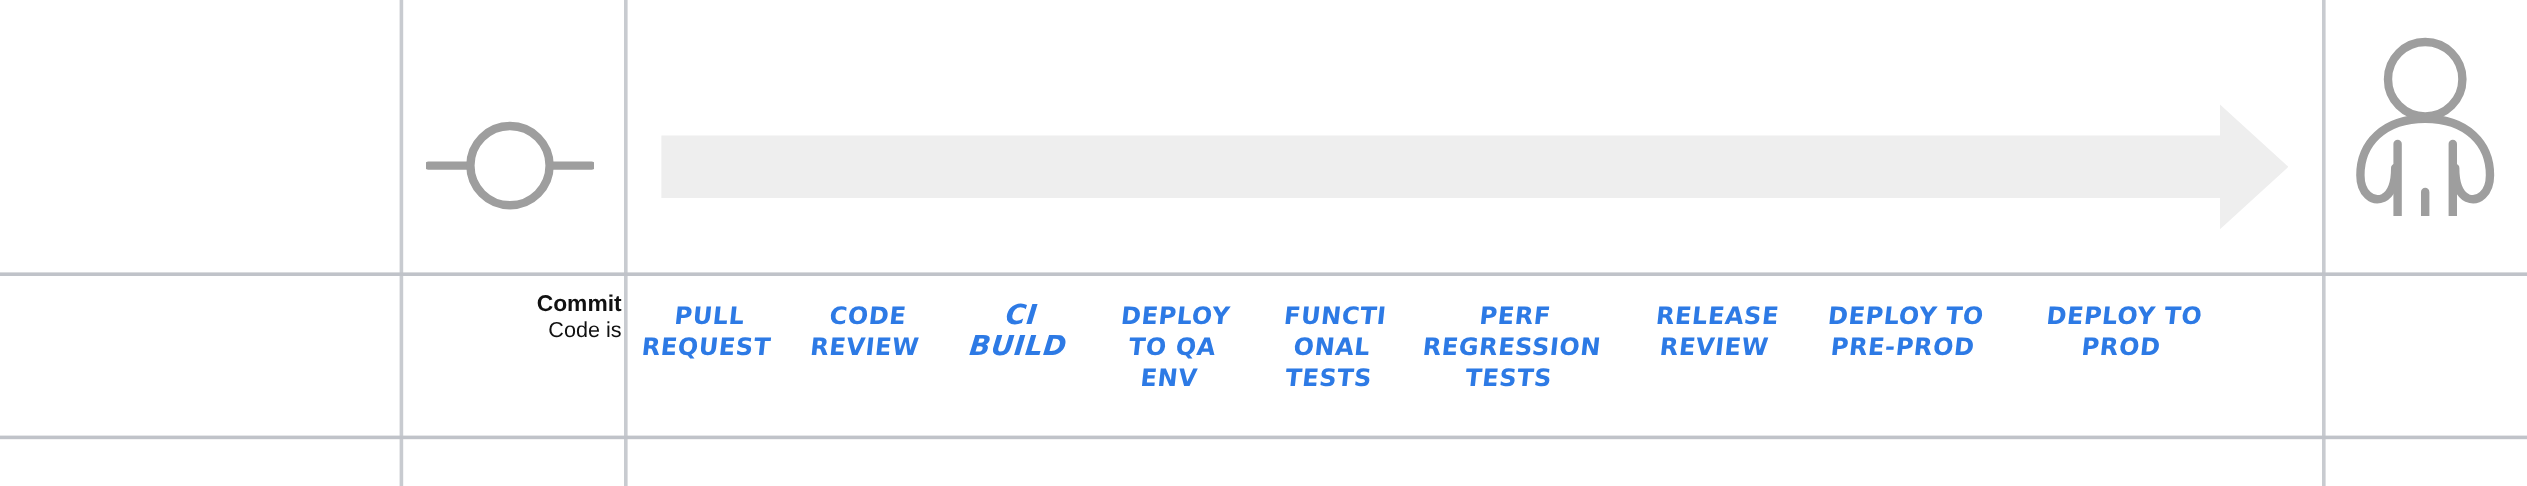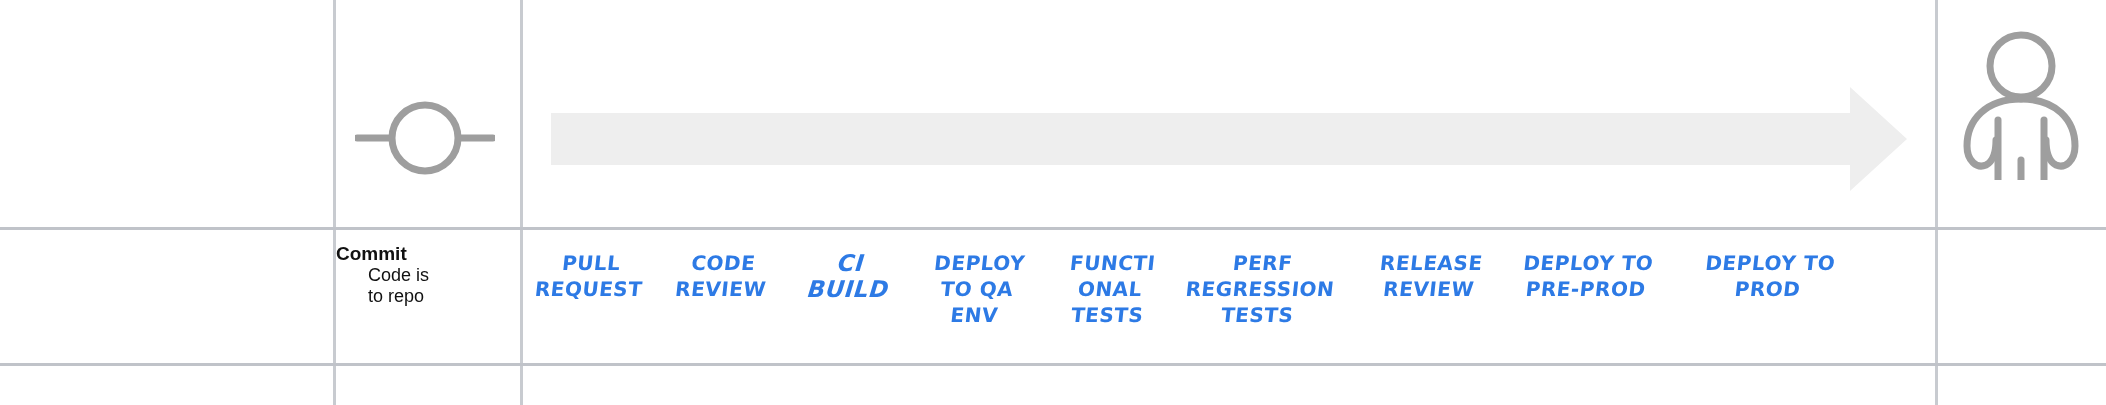--- a/index.html
+++ b/index.html
@@ -36,21 +36,21 @@
     position:absolute;
     left:18px;top:255px;
     font-size:33px;font-weight:700;color:#0a0a0a;
     letter-spacing:-0.4px;
     font-family:"Liberation Sans", sans-serif;
   }
 
   .commit-cell{
     position:absolute;
     left:336px;top:243px;width:182px;
-    text-align:left;color:#111;
+    text-align:right;color:#111;
     font-family:"Liberation Sans", sans-serif;
   }
   .commit-cell .ttl{font-size:19px;font-weight:700;line-height:22px;}
   .commit-cell .sub{font-size:18px;font-weight:400;line-height:21px;margin-left:32px;}
 
   .stage{
     position:absolute;
     top:250px;
     text-align:center;
     color:#2d7ae5;
@@ -104,21 +104,20 @@
         <path d="M86 92 L86 152"></path>
         <path d="M63 132 L63 152"></path>
       </g>
     </svg>
   </div>
 
 
   <div class="commit-cell">
     <div class="ttl">Commit</div>
     <div class="sub">Code is</div>
-    <div class="sub">to repo</div>
   </div>
 
   <div id="stages">
       <div class="stage" style="left: 530px; width: 120px;">
         <div>Pull</div>
         <div>request</div>
       </div>
       <div class="stage" style="left: 662px; width: 120px;">
         <div>Code</div>
         <div>review</div>

